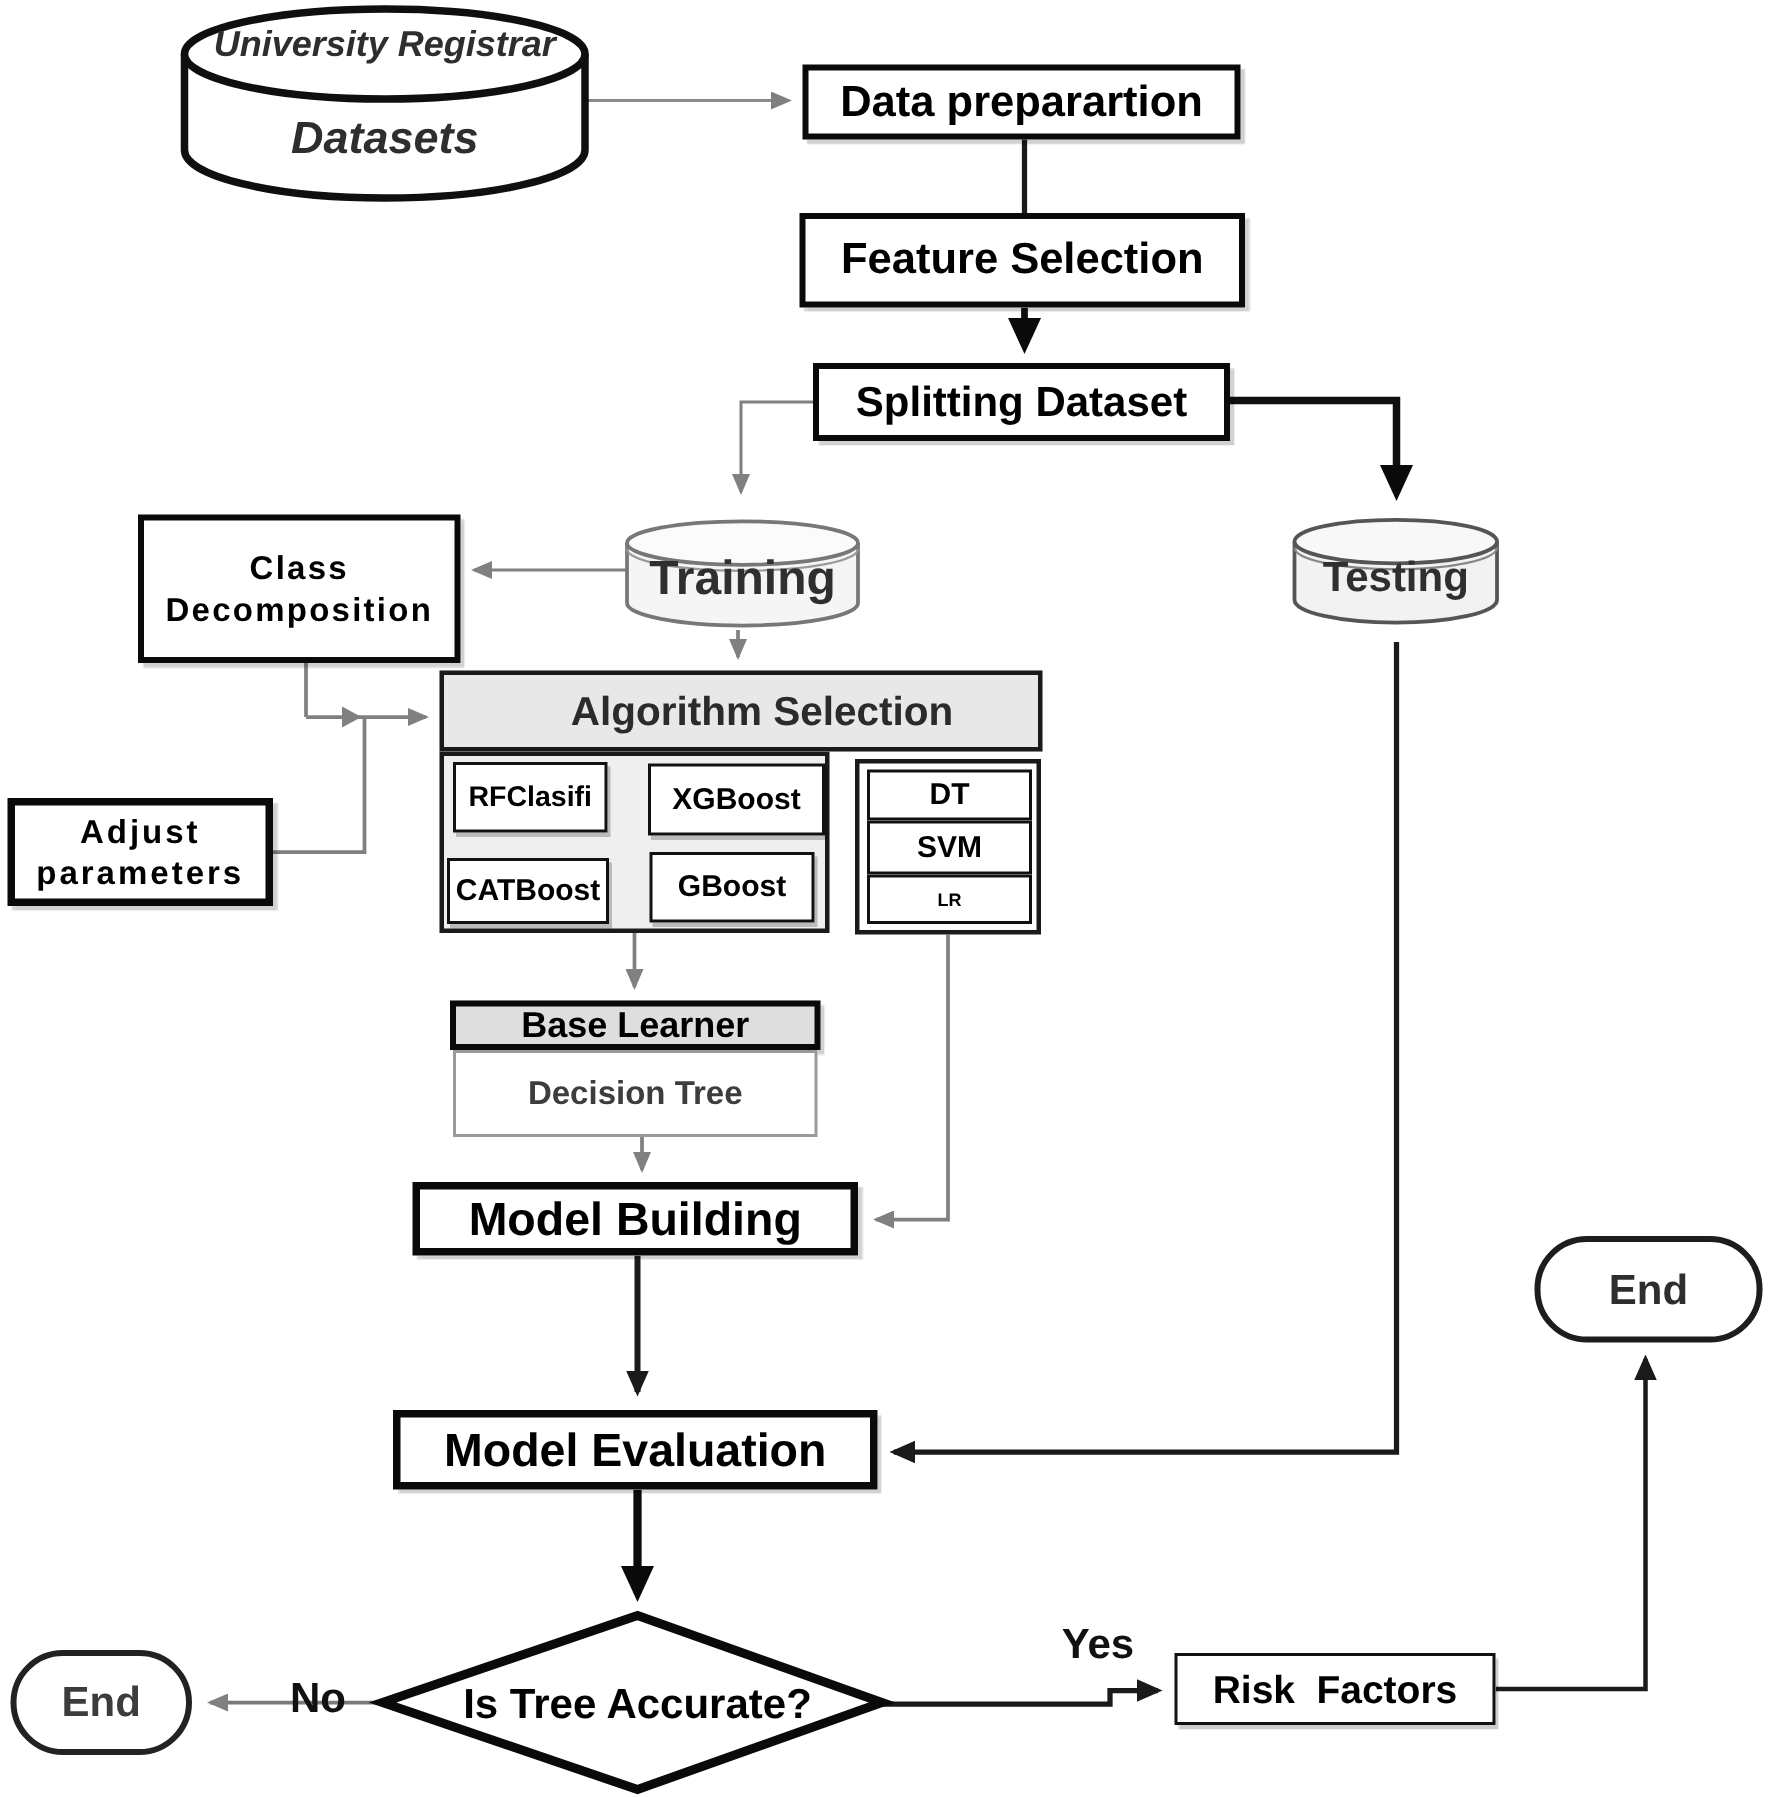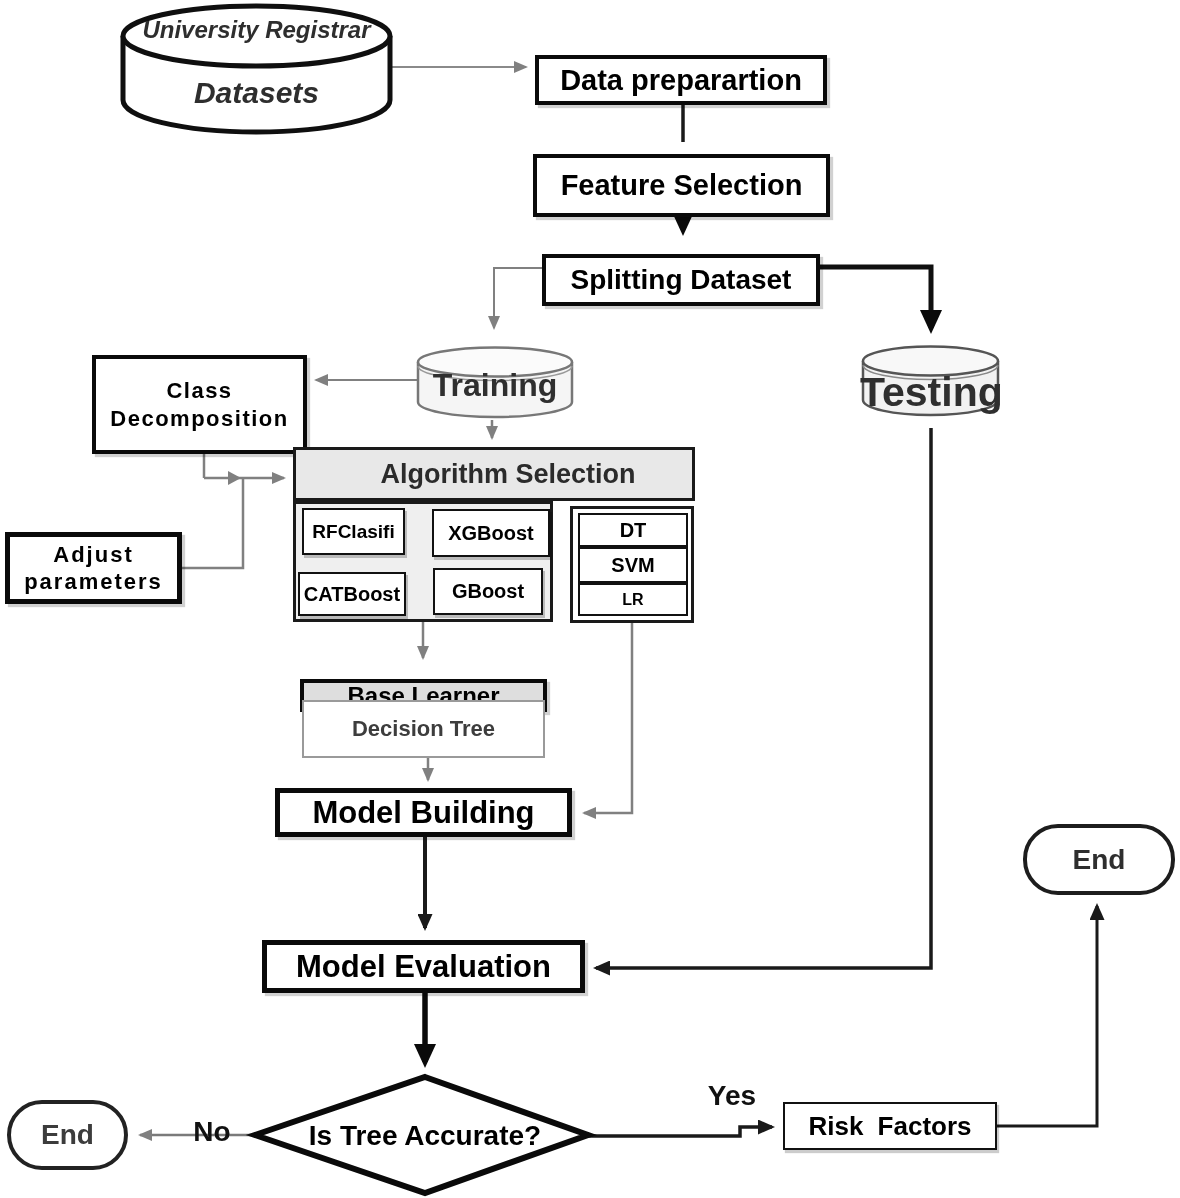--- a/index.html
+++ b/index.html
@@ -3,53 +3,53 @@
 <meta charset="utf-8">
 <style>
   html,body{margin:0;padding:0;background:#fff;}
   #canvas{
     position:relative;width:1180px;height:1198px;background:#fff;overflow:hidden;
     font-family:"Liberation Sans","DejaVu Sans",sans-serif;color:#000;
   }
   #edge-layer{position:absolute;left:0;top:0;width:1180px;height:1198px;z-index:1;}
   .node{position:absolute;z-index:2;display:flex;align-items:center;justify-content:center;
         text-align:center;background:#fff;box-sizing:border-box;font-weight:bold;}
-  .b-thick{border:4px solid #0a0a0a;box-shadow:3px 3px 1px rgba(0,0,0,0.18);margin-top:12px;}
+  .b-thick{border:4px solid #0a0a0a;box-shadow:3px 3px 1px rgba(0,0,0,0.18);}
   .b-xthick{border:5px solid #0a0a0a;box-shadow:3px 3px 1px rgba(0,0,0,0.18);}
   .b-med{border:3px solid #1a1a1a;}
   .b-thin{border:2px solid #111;box-shadow:2px 3px 0 rgba(0,0,0,0.22);}
 
   .n-dataprep   {left:535px;top:43px;width:292px;height:50px;font-size:29px;}
   .n-featsel    {left:533px;top:142px;width:297px;height:63px;font-size:29px;text-align:right;}
   .n-split      {left:542px;top:242px;width:278px;height:52px;font-size:28px;}
   .n-classdec   {left:92px;top:343px;width:215px;height:99px;font-size:22px;letter-spacing:1.5px;line-height:1.25;}
   .n-algosel    {left:293px;top:447px;width:402px;height:54px;font-size:27px;background:#e8e8e8;color:#2b2b2b;padding-left:28px;}
   .n-ensgroup   {left:293px;top:501px;width:260px;height:121px;background:#efefef;}
   .n-rf         {left:302px;top:508px;width:103px;height:47px;font-size:19px;}
   .n-xgb        {left:432px;top:509px;width:118px;height:48px;font-size:20px;}
   .n-cat        {left:298px;top:572px;width:108px;height:44px;font-size:20px;}
   .n-gb         {left:433px;top:568px;width:110px;height:47px;font-size:20px;}
   .n-dtgroup    {left:570px;top:506px;width:124px;height:117px;background:#fff;}
   .n-dt         {left:578px;top:513px;width:110px;height:34px;font-size:20px;box-shadow:none;}
   .n-svm        {left:578px;top:547px;width:110px;height:36px;font-size:20px;box-shadow:none;}
-  .n-lr         {left:578px;top:583px;width:110px;height:33px;font-size:16px;box-shadow:none;}
+  .n-lr         {left:578px;top:583px;width:110px;height:33px;font-size:12px;box-shadow:none;}
   .n-adjust     {left:5px;top:532px;width:177px;height:72px;font-size:22px;letter-spacing:2px;line-height:1.25;}
   .n-baselearn  {left:300px;top:667px;width:247px;height:33px;font-size:24px;background:#dedede;}
   .n-dectree    {left:302px;top:700px;width:243px;height:58px;font-size:22px;border:2px solid #9a9a9a;color:#3d3d3d;}
   .n-modelbuild {left:275px;top:788px;width:297px;height:49px;font-size:31px;}
   .n-modeleval  {left:262px;top:940px;width:323px;height:53px;font-size:31px;}
   .n-risk       {left:783px;top:1102px;width:214px;height:48px;font-size:26px;word-spacing:7px;border:2.5px solid #111;box-shadow:2px 3px 1px rgba(0,0,0,0.2);}
   .n-endleft    {left:7px;top:1100px;width:121px;height:70px;font-size:28px;border:4px solid #222;border-radius:35px;color:#3c3c3c;}
   .n-endright   {left:1023px;top:824px;width:152px;height:71px;font-size:28px;border:4px solid #1d1d1d;border-radius:35px;color:#2e2e2e;}
 
   .overlay{position:absolute;z-index:3;font-weight:bold;text-align:center;background:transparent;}
   .t-dbtitle {left:133px;top:16px;width:247px;font-size:24px;font-style:italic;color:#2e2e2e;}
   .t-dblabel {left:133px;top:76px;width:247px;font-size:30px;font-style:italic;color:#2e2e2e;}
   .t-training{left:413px;top:367px;width:164px;font-size:32px;color:#2f2f2f;}
-  .t-testing {left:860px;top:369px;width:141px;font-size:41px;color:#2f2f2f;}
+  .t-testing {left:860px;top:369px;width:141px;font-size:28px;color:#2f2f2f;}
   .t-decision{left:262px;top:1120px;width:326px;font-size:28px;color:#000;z-index:3;}
   .t-no {left:182px;top:1116px;width:60px;font-size:28px;color:#111;}
   .t-yes{left:697px;top:1080px;width:70px;font-size:28px;color:#111;}
 </style>
 </head>
 <body>
 
 <div id="canvas">
 
   <svg id="edge-layer" viewBox="0 0 1180 1198" xmlns="http://www.w3.org/2000/svg">

